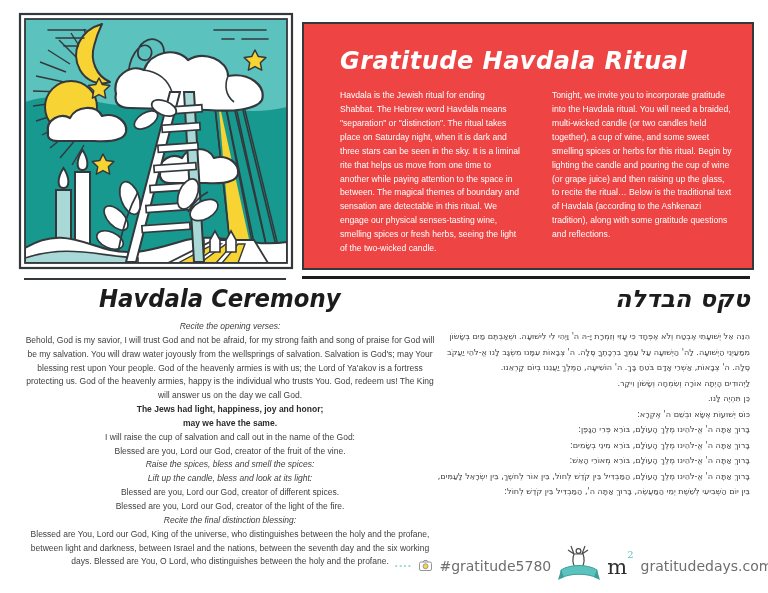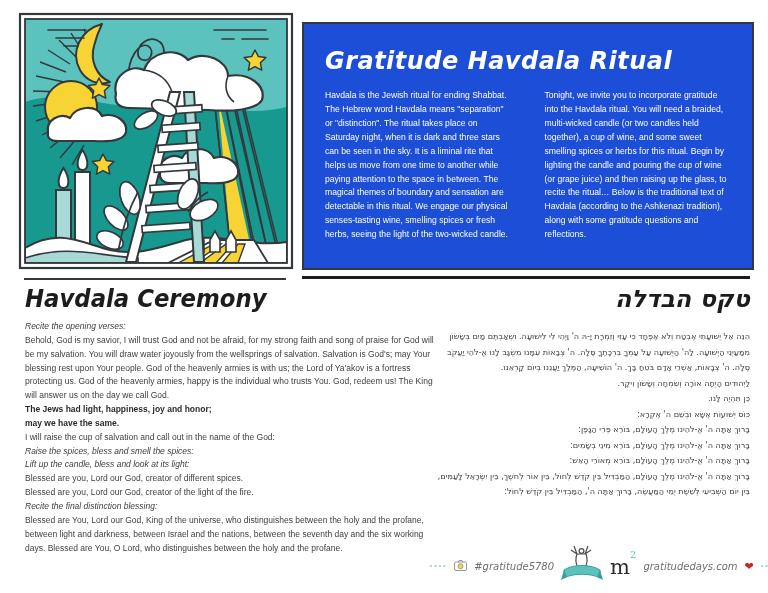--- a/index.html
+++ b/index.html
@@ -27,24 +27,24 @@
     left: 18px; top: 12px;
     width: 276px; height: 258px;
   }
   #illustration svg { display: block; width: 100%; height: 100%; }
 
   
   #teal-panel {
     position: absolute;
     left: 302px; top: 22px;
     width: 452px; height: 248px;
-    background: #1d4ed8;
+    background: #ef4444;
     border: 2px solid #33383c;
     box-sizing: border-box;
-    padding: 22px 20px 10px 21px;
+    padding: 22px 20px 10px 36px;
   }
   #panel-title {
     font-family: "DejaVu Sans", sans-serif;
     font-style: italic;
     font-weight: bold;
     font-size: 25px;
     letter-spacing: 0.5px;
     color: #ffffff;
     margin: 0 0 14px 0;
     transform: scaleX(0.96);
@@ -83,20 +83,21 @@
     position: absolute;
     left: 0; top: 281px;
     width: 768px; height: 312px;
   }
 
   
   #english-col {
     position: absolute;
     left: 25px; top: 0;
     width: 410px;
+    text-align: center;
   }
   #english-title {
     font-family: "DejaVu Sans", sans-serif;
     font-style: italic;
     font-weight: bold;
     font-size: 24px;
     color: #1c1c1c;
     margin: 4px 0 7px 0;
     transform: scaleX(0.95);
     transform-origin: left center;
@@ -157,22 +158,21 @@
     gap: 7px;
   }
   .dots {
     letter-spacing: 1.6px;
     font-size: 8px;
     color: #9fd3d0;
     line-height: 1;
   }
   #ig-handle, #site-url {
     font-family: "DejaVu Sans", sans-serif;
-    font-style: italic;
-    font-size: 10px;
+    font-size: 14px;
     color: #6e6e6e;
     white-space: nowrap;
   }
   .footer-icon { display: block; }
   #heart-icon { color: #cc2127; font-size: 11px; line-height: 1; }
   #m2-logo {
     font-family: "DejaVu Serif", serif;
     font-size: 21px;
     color: #2d2d2d;
     line-height: 1;
@@ -343,20 +343,21 @@
 <div id="bottom-section">
 
   <div id="english-col">
     <h2 id="english-title">Havdala Ceremony</h2>
     <div id="english-body">
         <span class="ln rubric">Recite the opening verses:</span>
         <span class="para">Behold, God is my savior, I will trust God and not be afraid, for my strong faith and song of praise for God will be my salvation. You will draw water joyously from the wellsprings of salvation. Salvation is God's; may Your blessing rest upon Your people. God of the heavenly armies is with us; the Lord of Ya'akov is a fortress protecting us. God of the heavenly armies, happy is the individual who trusts You. God, redeem us! The King will answer us on the day we call God.</span>
         <span class="ln bold">The Jews had light, happiness, joy and honor;</span>
         <span class="ln bold">may we have the same.</span>
         <span class="ln">I will raise the cup of salvation and call out in the name of the God:</span>
+        <span class="ln">Blessed are you, Lord our God, creator of the fruit of the vine.</span>
         <span class="ln rubric">Raise the spices, bless and smell the spices:</span>
         <span class="ln rubric">Lift up the candle, bless and look at its light:</span>
         <span class="ln">Blessed are you, Lord our God, creator of different spices.</span>
         <span class="ln">Blessed are you, Lord our God, creator of the light of the fire.</span>
         <span class="ln rubric">Recite the final distinction blessing:</span>
         <span class="para">Blessed are You, Lord our God, King of the universe, who distinguishes between the holy and the profane, between light and darkness, between Israel and the nations, between the seventh day and the six working days. Blessed are You, O Lord, who distinguishes between the holy and the profane.</span>
       </div>
   </div>
 
   <div id="hebrew-col">

